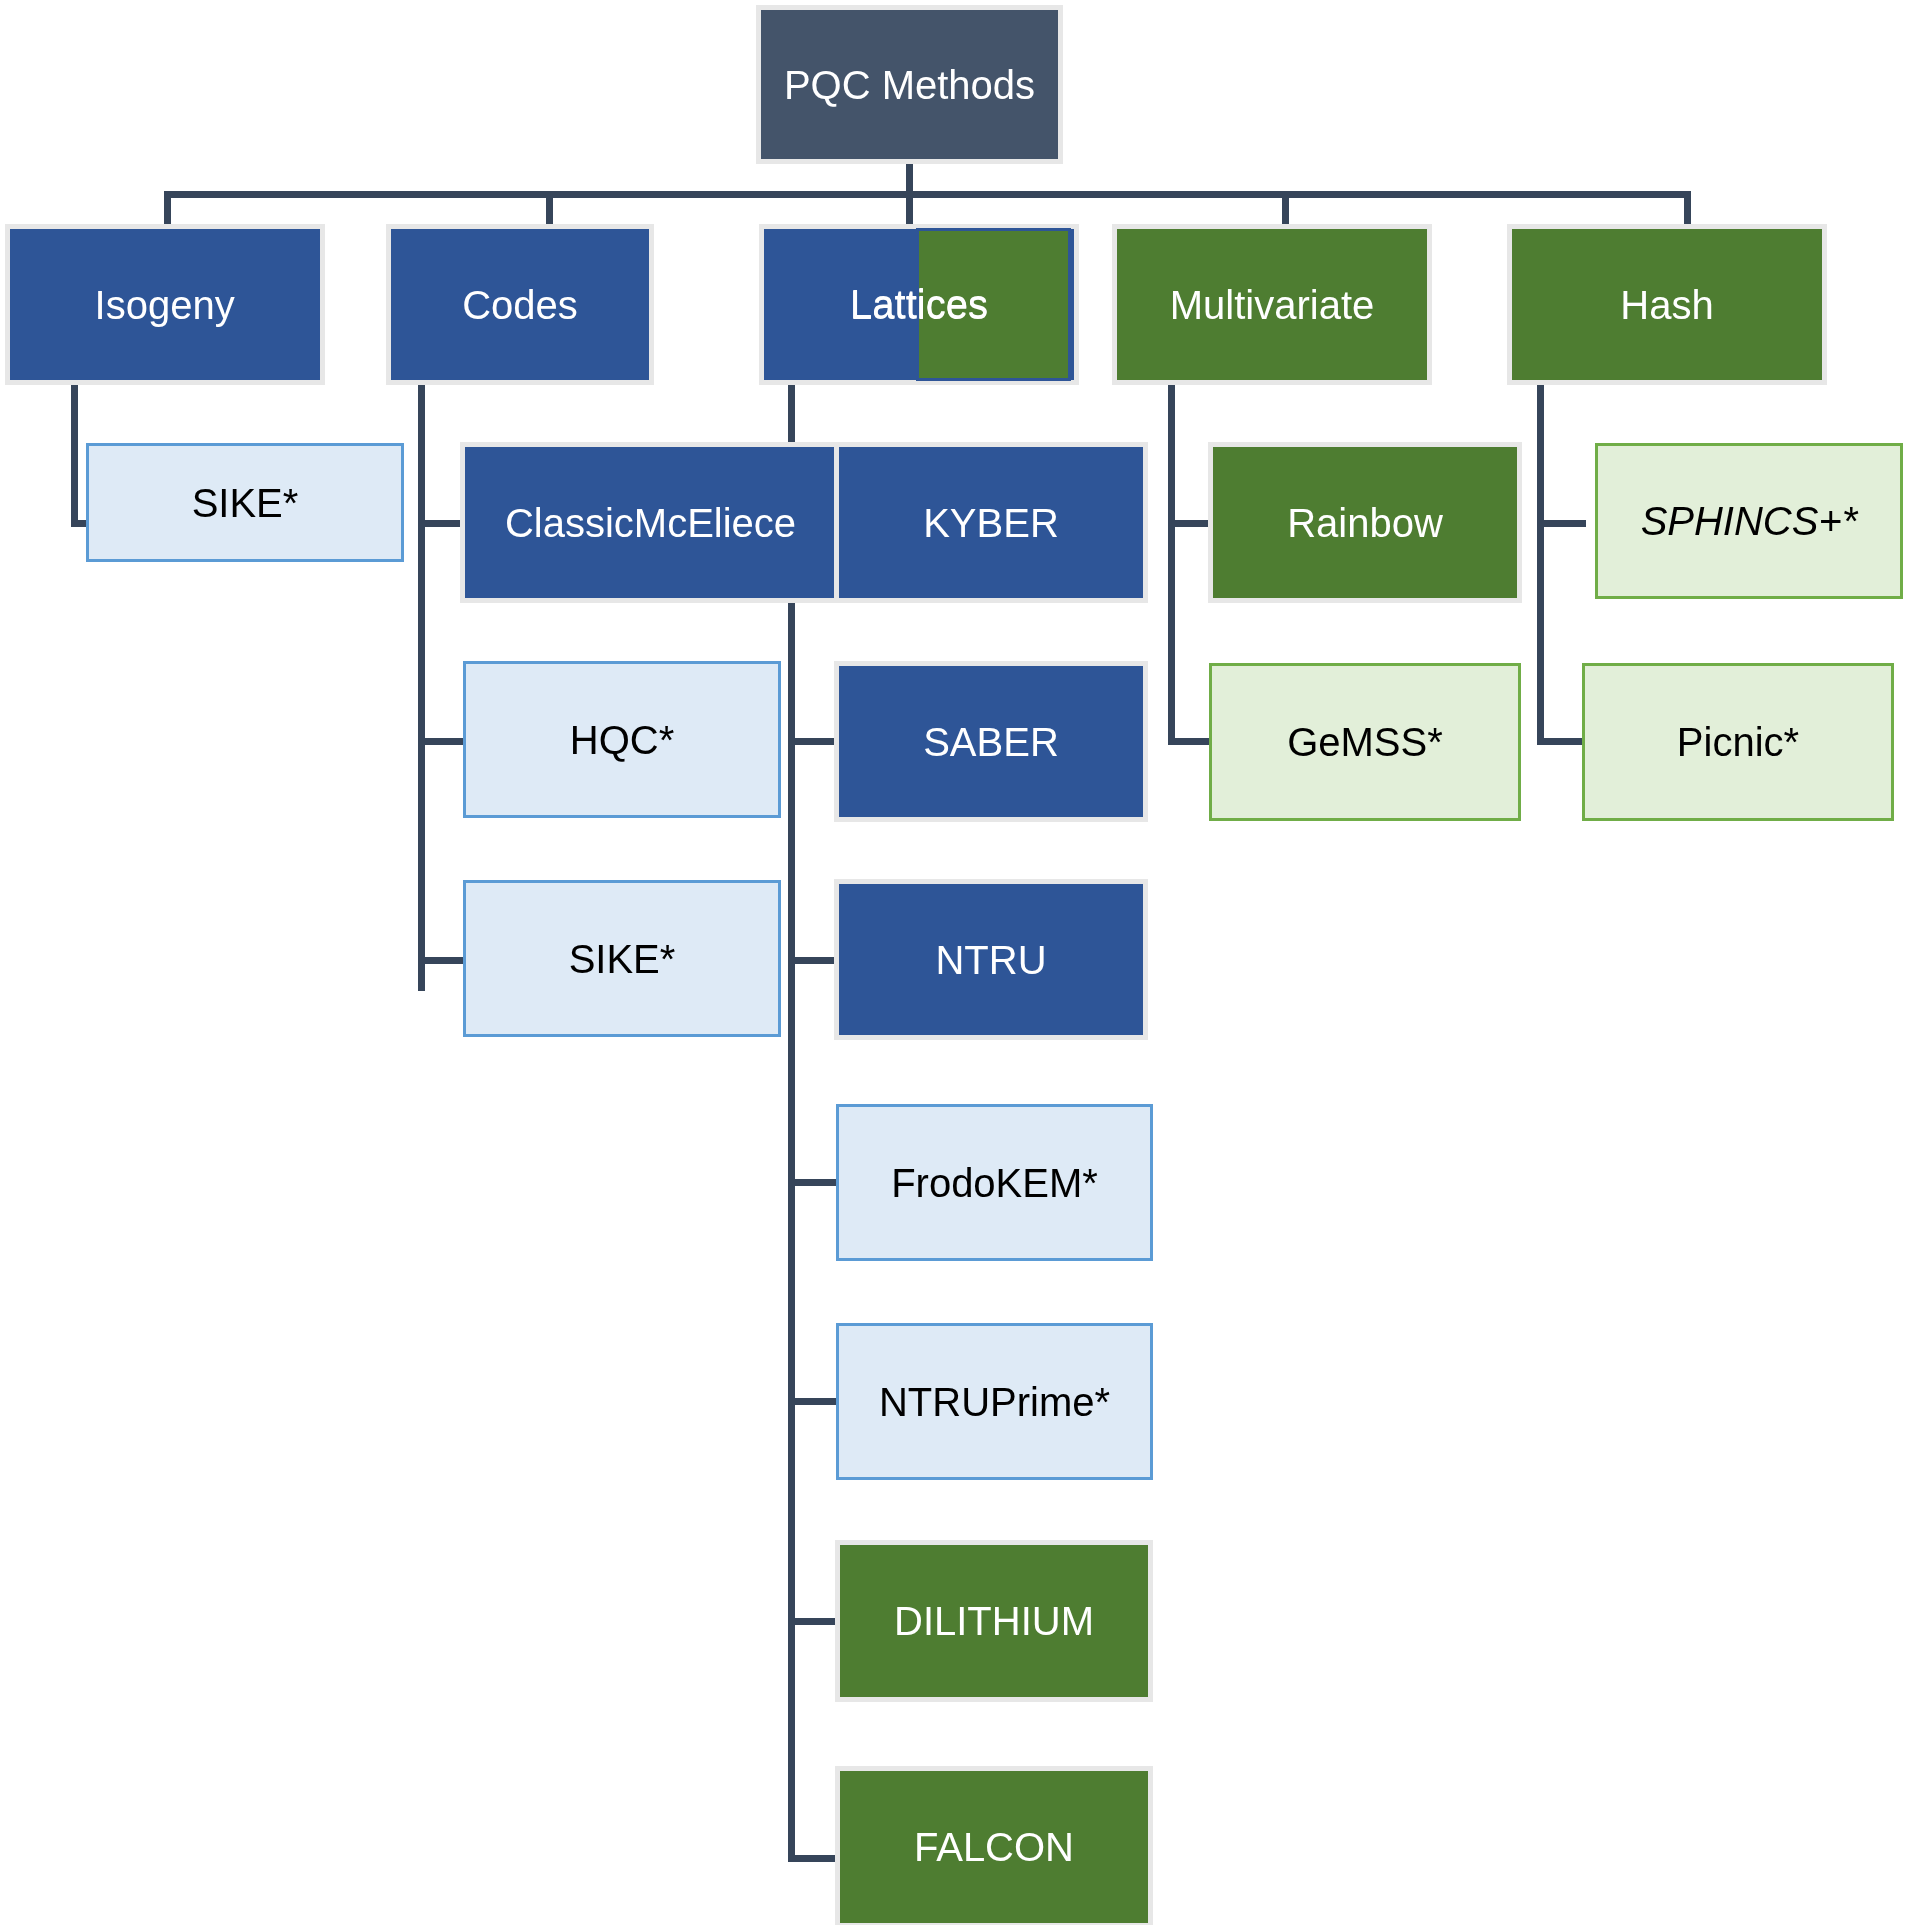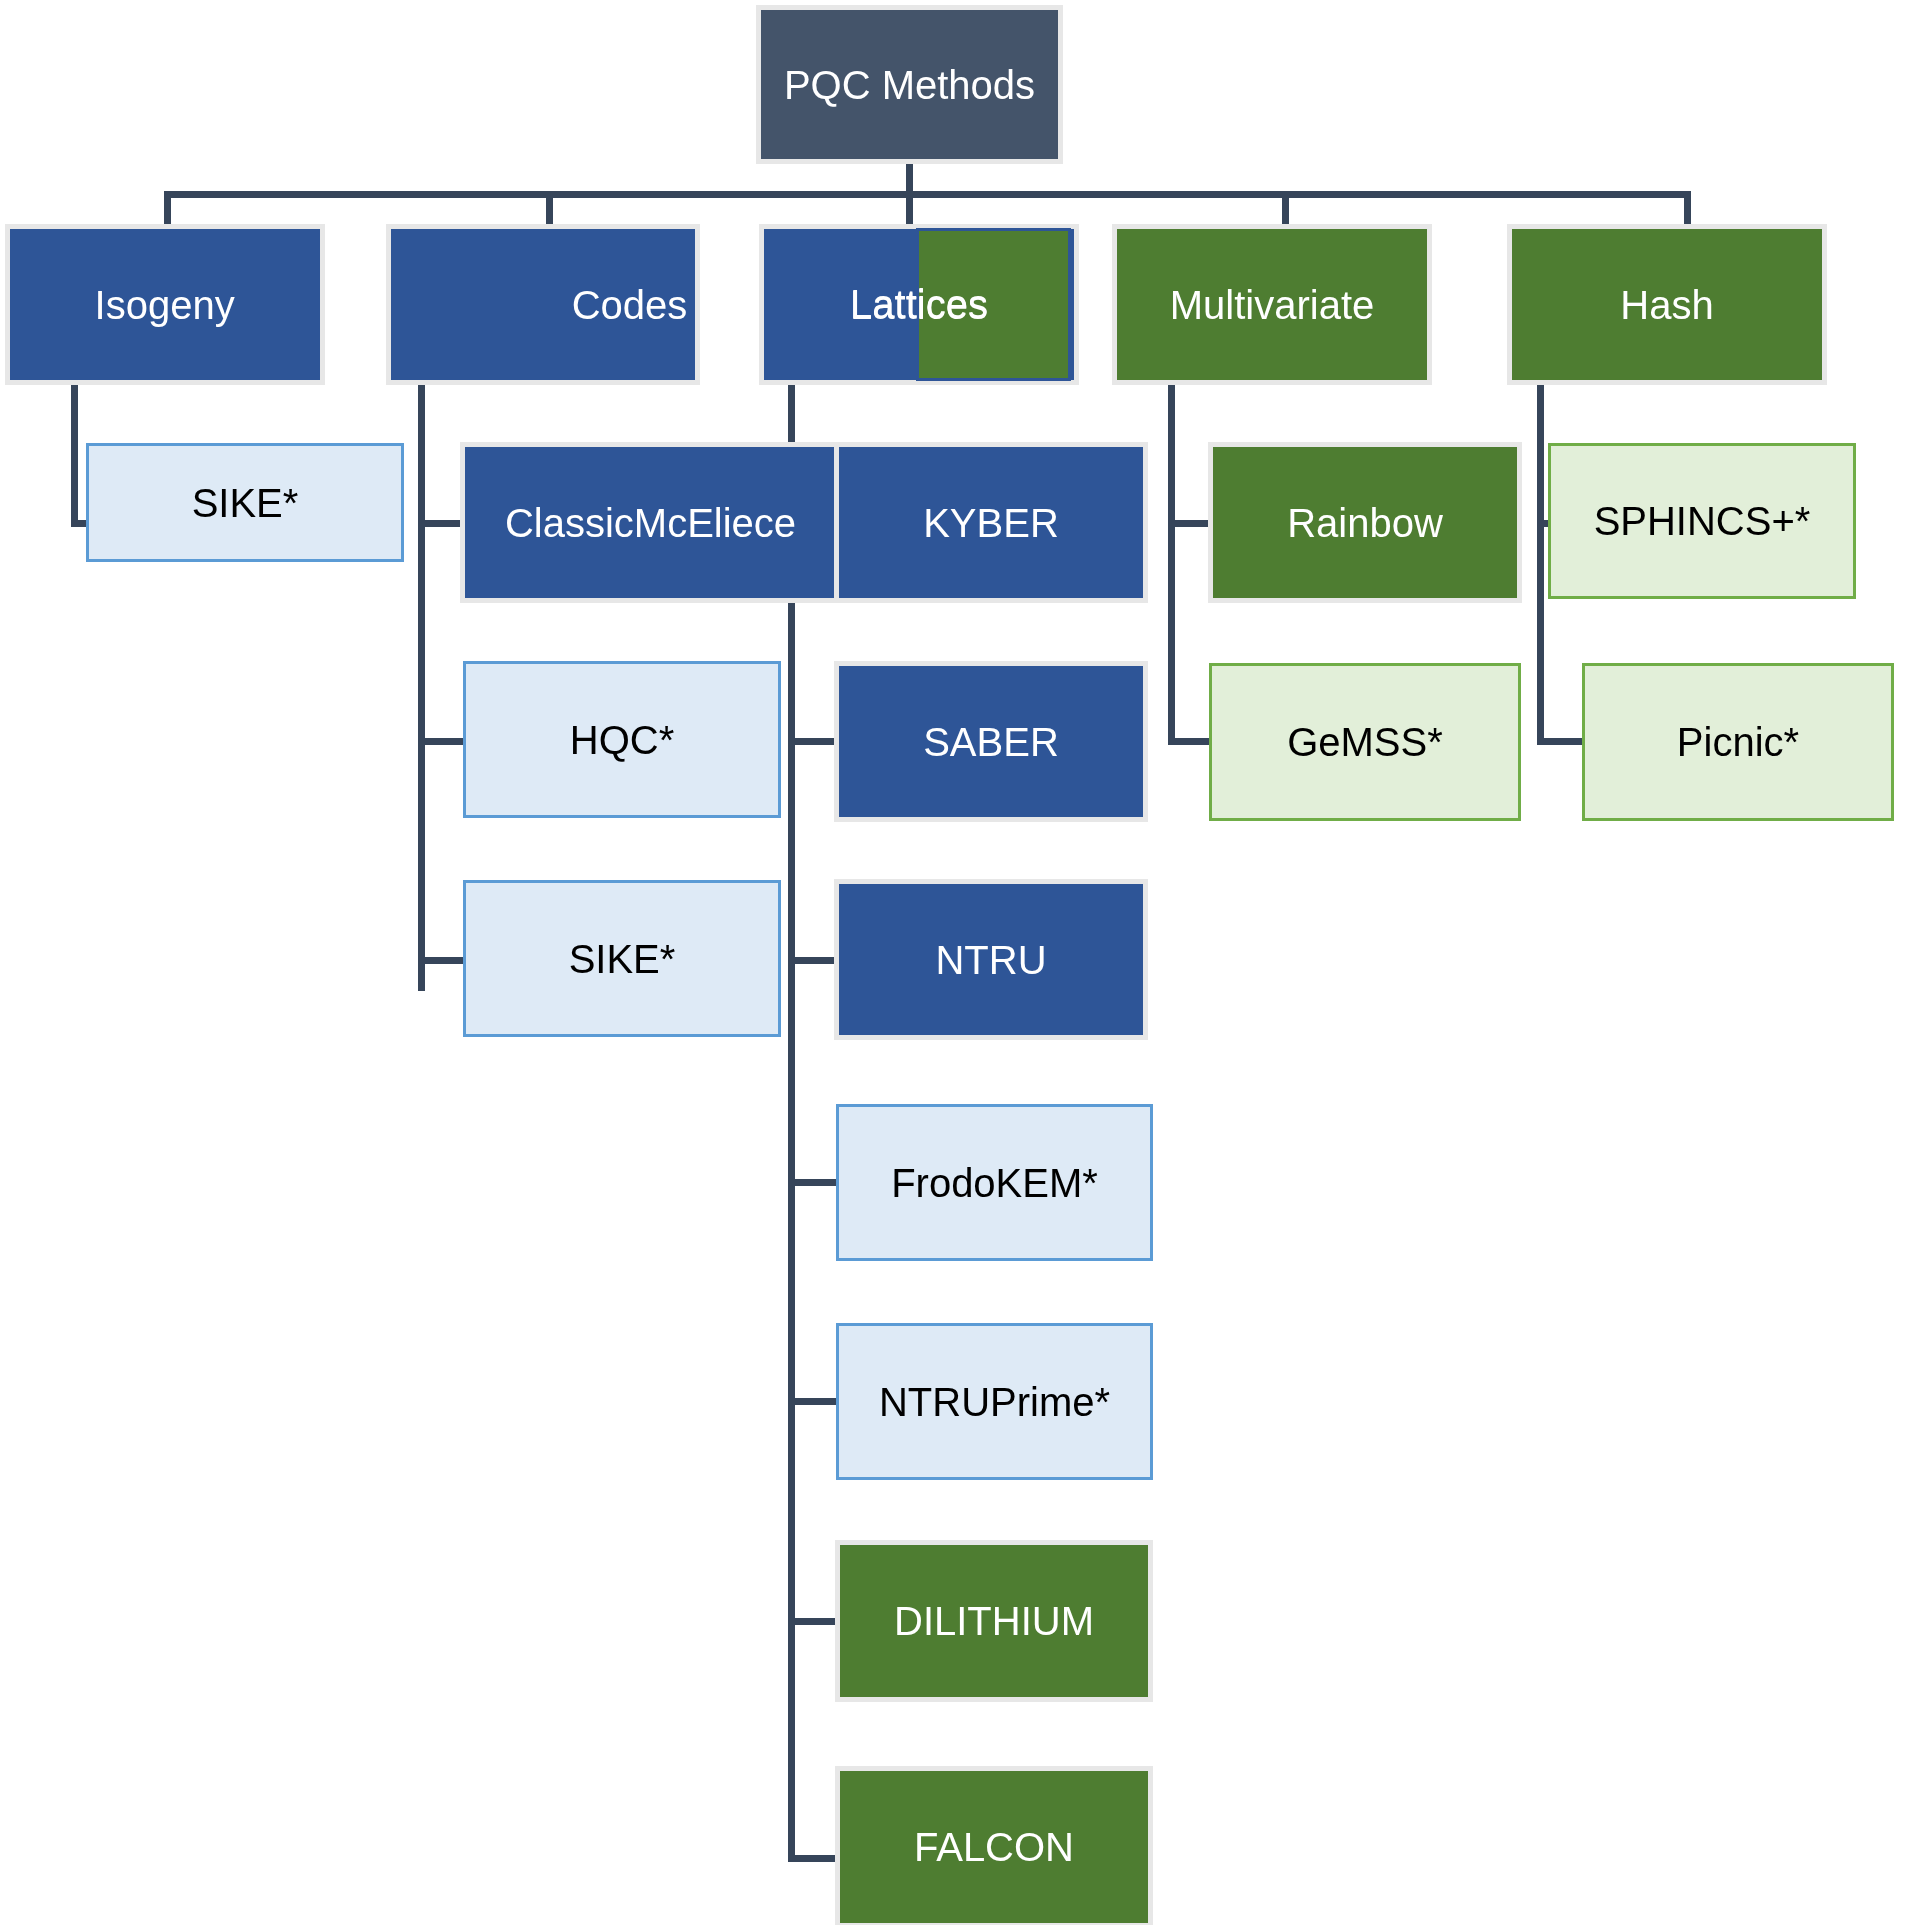--- a/index.html
+++ b/index.html
@@ -74,21 +74,21 @@
   <div class="line" style="left:1537px;top:738px;width:49px;height:7px;"></div>
 
   <div class="node n-root" style="left:756px;top:5.4px;width:307px;height:159px;">
     <span>PQC Methods</span>
   </div>
 
   <div class="node n-blue" style="left:4.6px;top:224px;width:320px;height:161px;">
     <span>Isogeny</span>
   </div>
 
-  <div class="node n-blue" style="left:386px;top:224px;width:314px;height:161px;justify-content:flex-end;">
+  <div class="node n-blue" style="left:386px;top:224px;width:268px;height:161px;">
     <span>Codes</span>
   </div>
 
   <div class="node n-blue" style="left:759px;top:224px;width:320px;height:161px;">
     <span style="position:relative;z-index:3;">Lattices</span>
   </div>
   <div class="overlay-green" style="left:916px;top:228px;width:155px;height:153px;z-index:2;"></div>
   <div style="position:absolute;left:759px;top:224px;width:320px;height:161px;z-index:4;
               display:flex;align-items:center;justify-content:center;color:#FFFFFF;font-size:40px;
               pointer-events:none;">
@@ -139,21 +139,21 @@
     <span>FALCON</span>
   </div>
 
   <div class="node n-green" style="left:1208px;top:442px;width:314px;height:161px;">
     <span>Rainbow</span>
   </div>
   <div class="node n-lgreen" style="left:1209px;top:663px;width:312px;height:158px;">
     <span>GeMSS*</span>
   </div>
 
-  <div class="node n-lgreen" style="left:1548px;top:443px;width:308px;height:156px;">
+  <div class="node n-lgreen" style="left:1595px;top:443px;width:308px;height:156px;font-style:italic;">
     <span>SPHINCS+*</span>
   </div>
   <div class="node n-lgreen" style="left:1582px;top:663px;width:312px;height:158px;">
     <span>Picnic*</span>
   </div>
 
 </div>
 
 
 </body></html>

